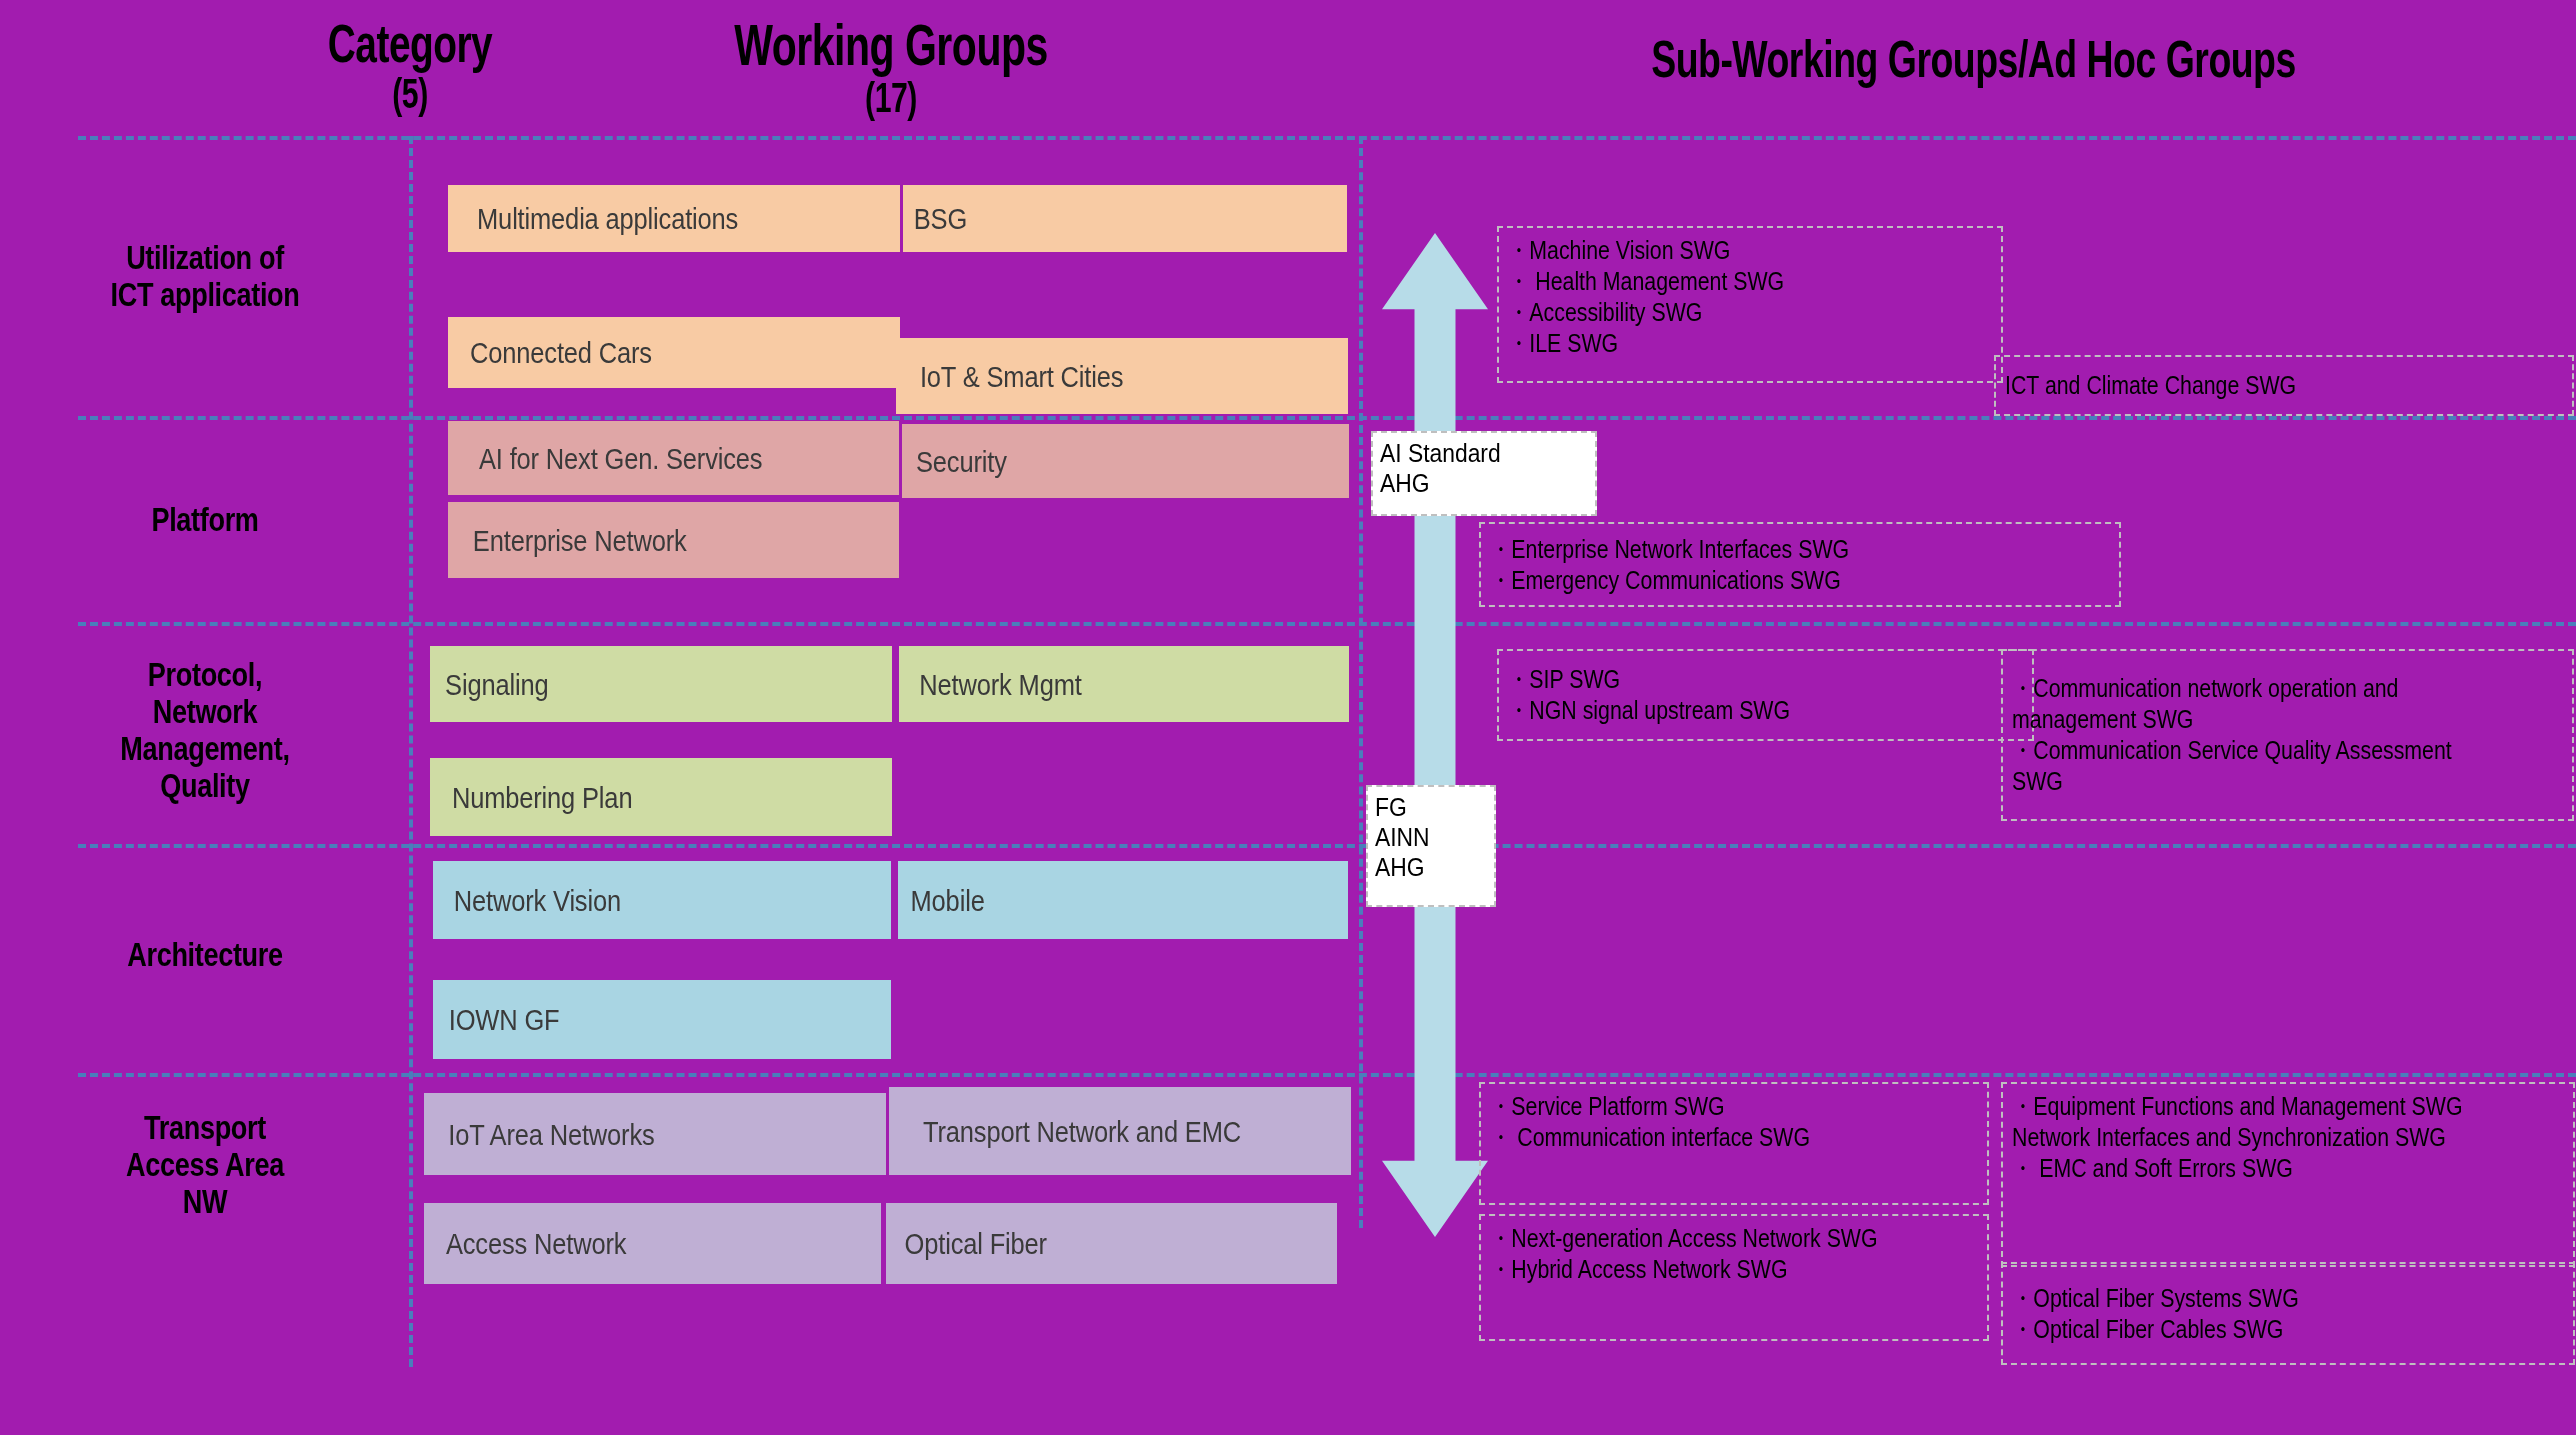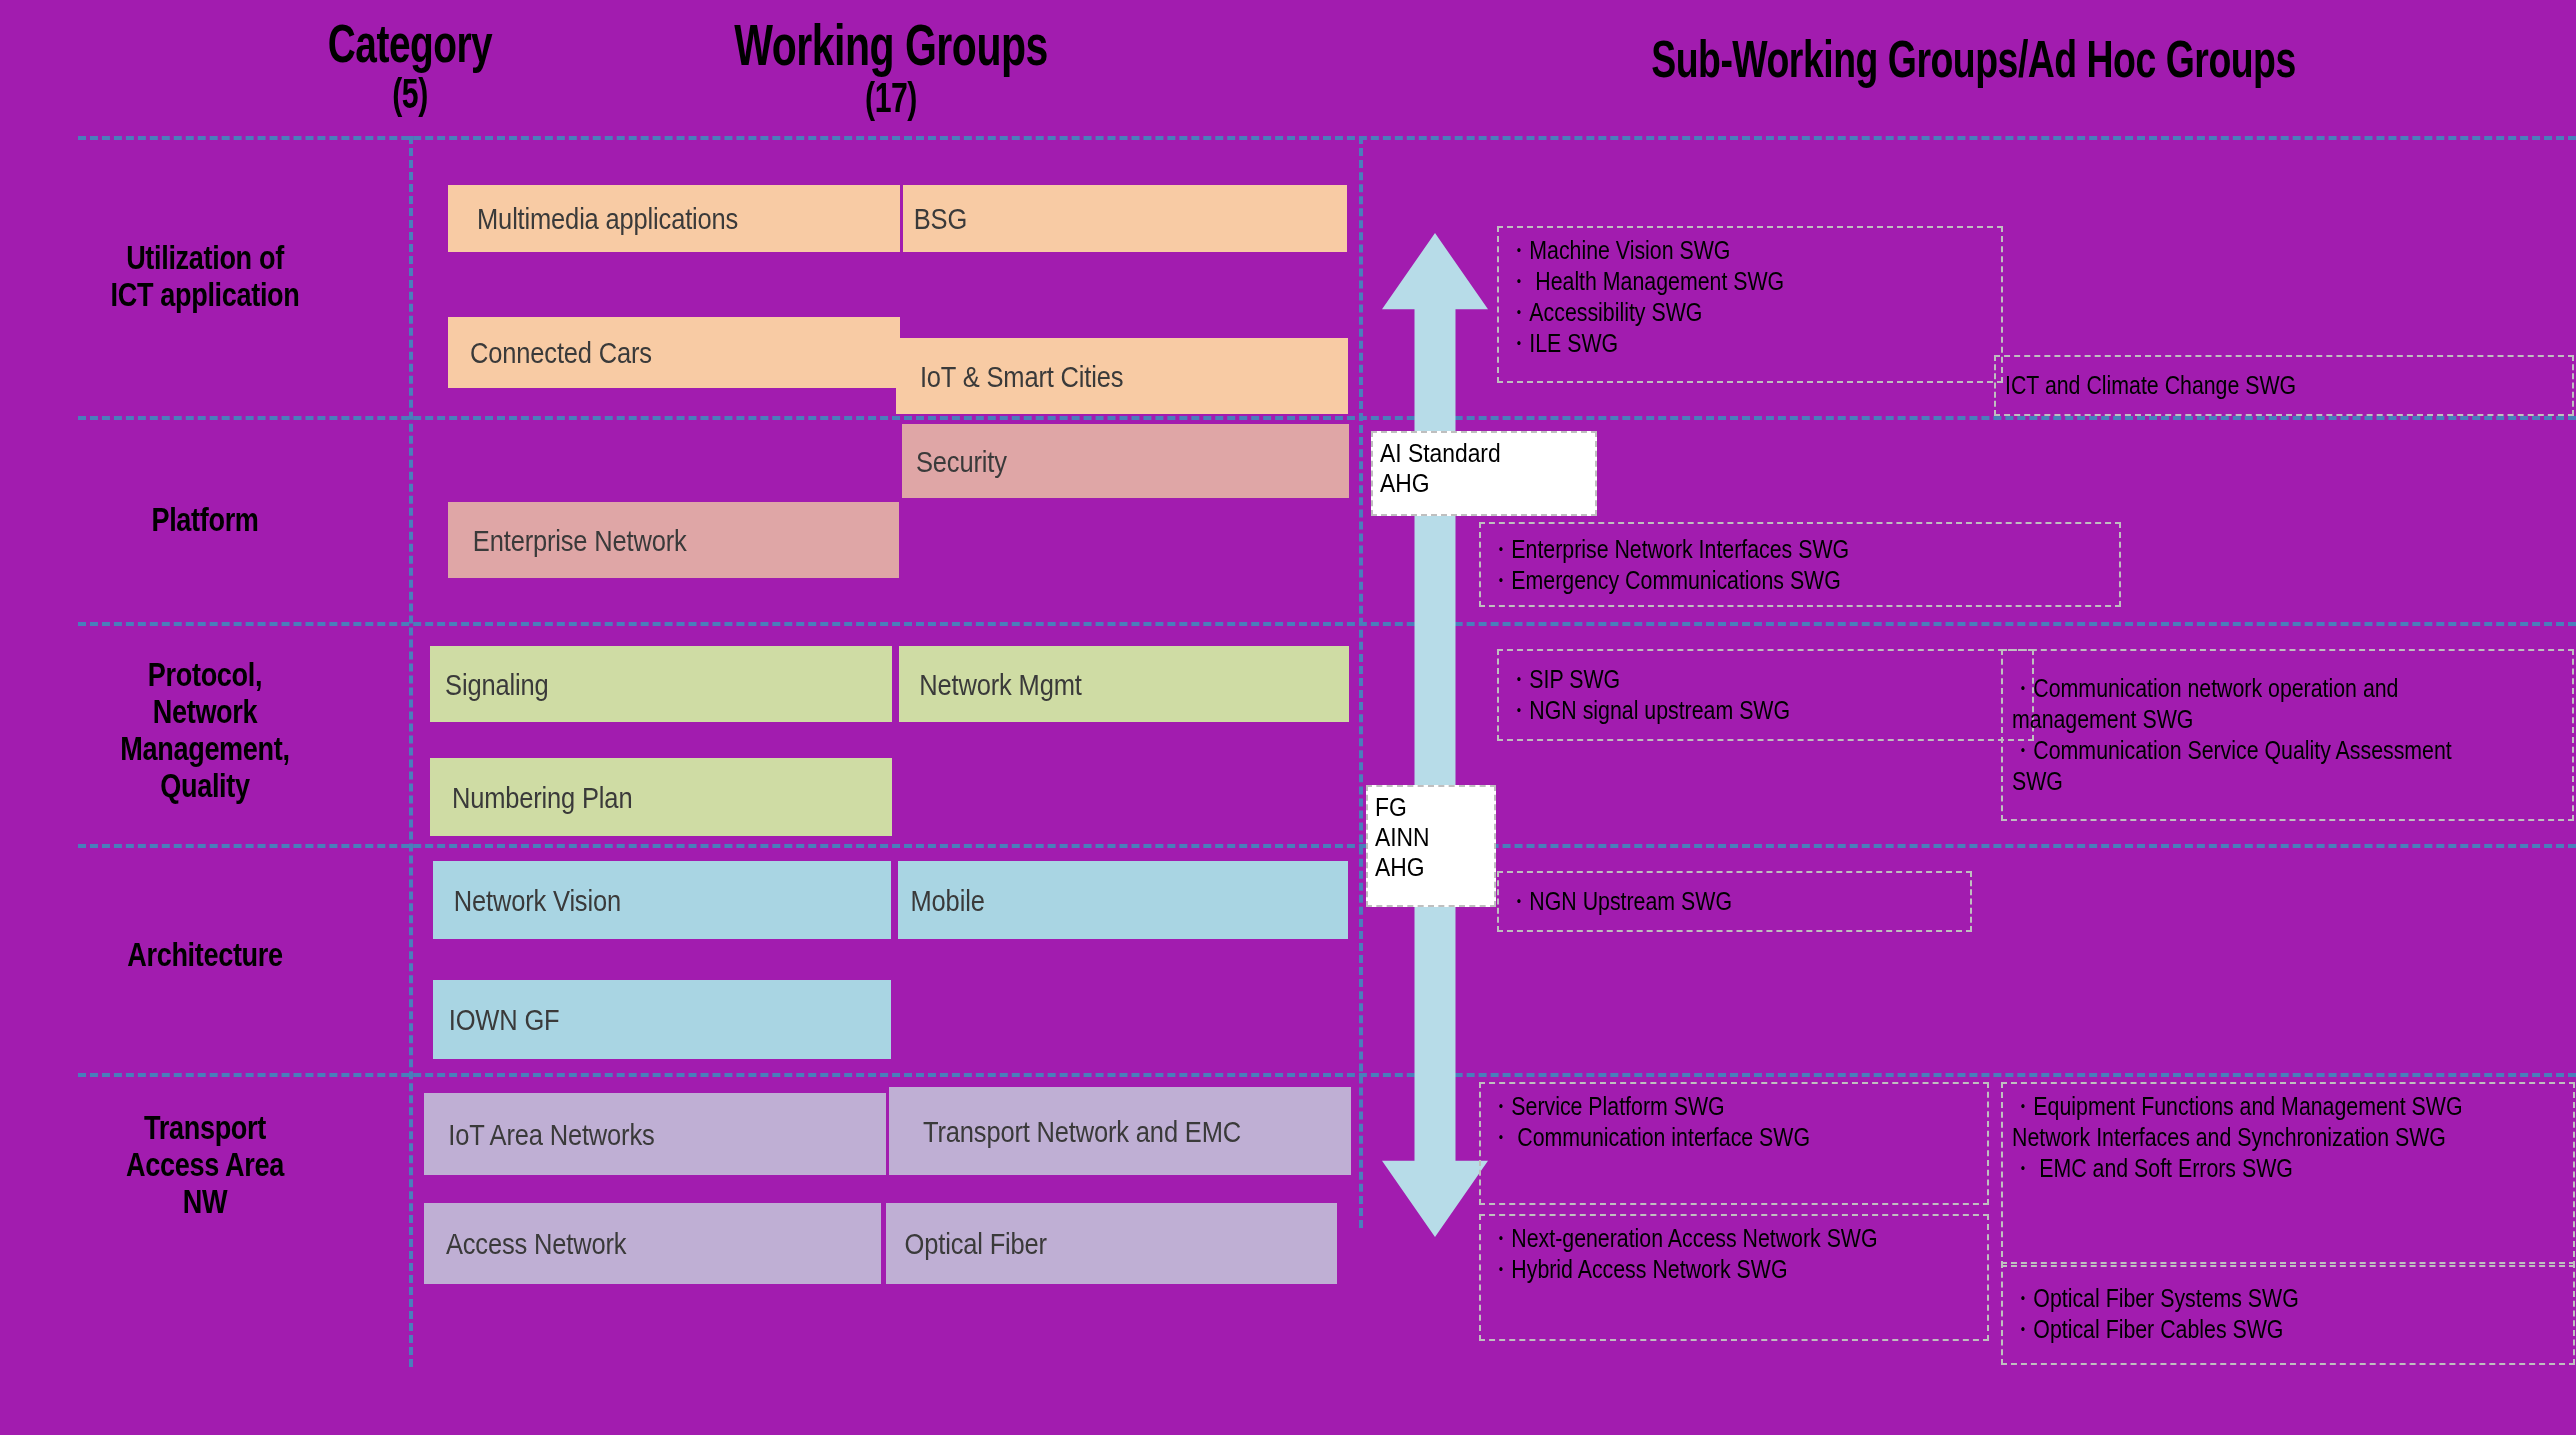--- a/index.html
+++ b/index.html
@@ -106,20 +106,23 @@
   <div class="wg c-orange" style="left:903px;top:185px;width:444px;height:67px;">
     <span>BSG</span>
     </div>
   <div class="wg c-orange" style="left:448px;top:317px;width:452px;height:71px;">
     <span>Connected Cars</span>
     </div>
   <div class="wg c-orange" style="left:896px;top:338px;width:452px;height:76px;">
     <span>IoT &amp; Smart Cities</span>
     </div>
 
+  <div class="wg c-pink" style="left:448px;top:421px;width:451px;height:74px;">
+    <span>AI for Next Gen. Services</span>
+    </div>
   <div class="wg c-pink" style="left:902px;top:424px;width:447px;height:74px;">
     <span>Security</span>
     </div>
   <div class="wg c-pink" style="left:448px;top:502px;width:451px;height:76px;">
     <span>Enterprise Network</span>
     </div>
 
   <div class="wg c-green" style="left:430px;top:646px;width:462px;height:76px;">
     <span>Signaling</span>
     </div>
@@ -196,25 +199,20 @@
     </div>
   </div>
 
   <div class="swg mid wrap" style="left:2001px;top:649px;width:573px;height:172px;">
     <div class="inner">
       <span class="ln">・Communication network operation and management SWG</span>
       <span class="ln">・Communication Service Quality Assessment SWG</span>
     </div>
   </div>
 
-  <div class="swg mid" style="left:1497px;top:871px;width:475px;height:61px;">
-    <div class="inner">
-        <span class="ln">・NGN Upstream SWG</span>
-      </div>
-  </div>
 
 
   <div class="swg wrap" style="left:1479px;top:1082px;width:510px;height:123px;">
     <span class="ln">・Service Platform SWG</span>
     <span class="ln">・ Communication interface SWG</span>
   </div>
 
   <div class="swg wrap" style="left:2001px;top:1082px;width:574px;height:185px;">
     <span class="ln">・Equipment Functions and Management SWG</span>
     <span class="ln">Network Interfaces and Synchronization SWG</span>

